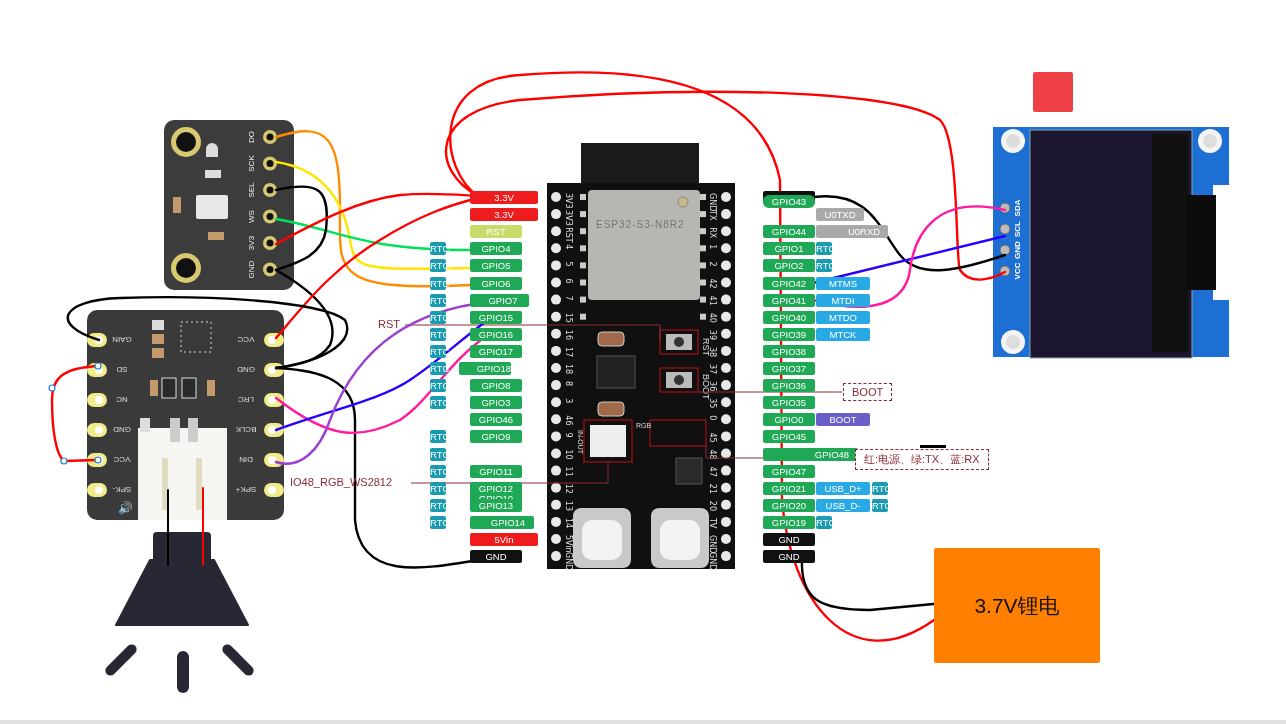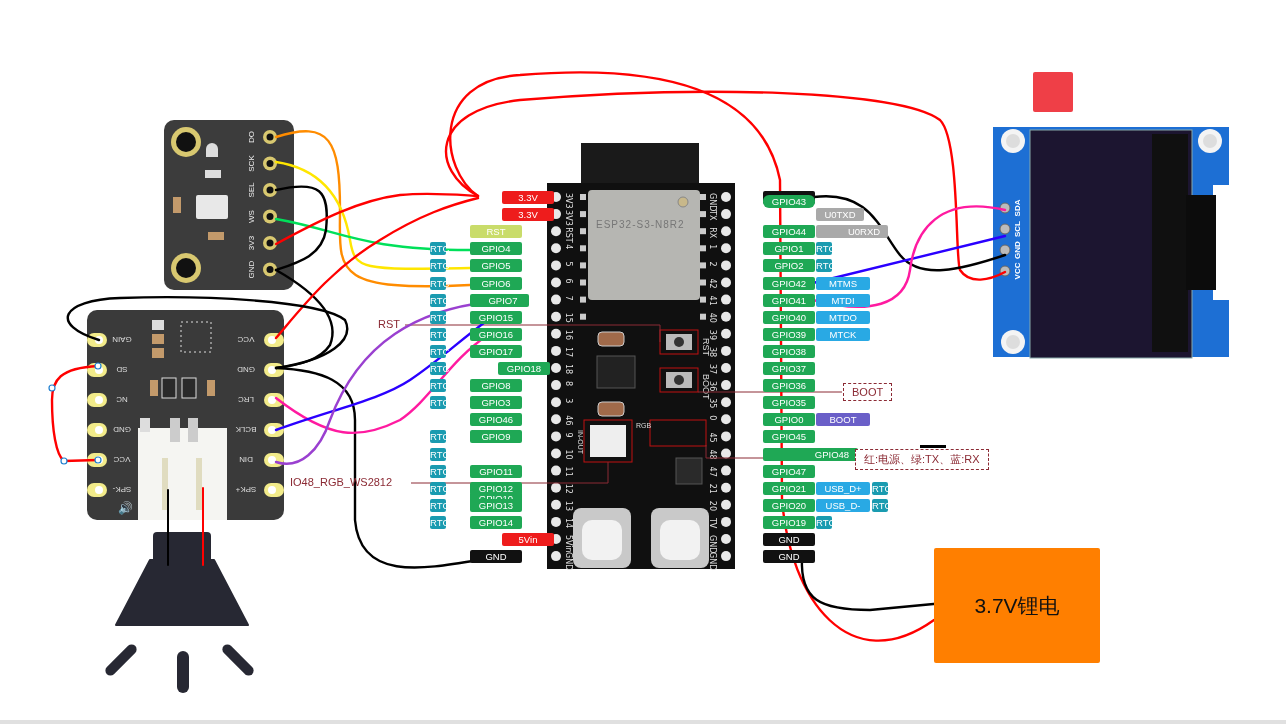--- a/index.html
+++ b/index.html
@@ -2,21 +2,21 @@
 <html><head>
 <meta charset="utf-8">
 <style>
   html, body { margin:0; padding:0; background:#ffffff; }
   body { width:1286px; height:724px; position:relative; overflow:hidden; font-family:"Liberation Sans", sans-serif; }
   .bottom-rule { position:absolute; left:0; top:720px; width:1286px; height:4px; background:#e0e0e0; }
   svg.canvas { position:absolute; left:0; top:0; width:1286px; height:724px; }
   .lbl { position:absolute; height:13px; line-height:13px; font-size:9.5px; color:#fff; text-align:center; border-radius:2px; white-space:nowrap; }
   .rtc { background:#1a9bb0; width:16px; }
   .gpio { background:#1fa855; width:52px; }
-  .pwr { background:#ee1c1c; width:52px;margin-left:32px; }
+  .pwr { background:#ee1c1c; width:68px; }
   .rstlbl { background:#c9dc6a; width:52px; }
   .gnd { background:#111; width:52px; }
   .gray { background:#a9a9a9; width:48px; }
   .blue { background:#29a9e4; width:54px; }
   .purple { background:#6a5fc8; width:54px; }
   .note { position:absolute; font-size:11px; color:#8b2a34; white-space:nowrap; }
   .box-note { position:absolute; border:1px dashed #8b2a34; font-size:11px; color:#8b2a34; padding:2px 8px; background:#fff; white-space:nowrap; }
   .battery { position:absolute; left:934px; top:548px; width:166px; height:115px; background:#ff7f00; border-radius:2px; display:flex; align-items:center; justify-content:center; font-size:21px; color:#111; }
   .pinlbl { font-family:"DejaVu Sans", sans-serif; font-size:8px; fill:#e0e0e0; }
 </style>
@@ -361,38 +361,38 @@
     <div class="lbl gpio" style="left: 470px; top: 276.5px;">GPIO6</div>
     <div class="lbl rtc" style="left: 430px; top: 293.6px;">RTC</div>
     <div class="lbl gpio" style="left: 470px; top: 293.6px; padding-left: 7px;">GPIO7</div>
     <div class="lbl rtc" style="left: 430px; top: 310.7px;">RTC</div>
     <div class="lbl gpio" style="left: 470px; top: 310.7px;">GPIO15</div>
     <div class="lbl rtc" style="left: 430px; top: 327.8px;">RTC</div>
     <div class="lbl gpio" style="left: 470px; top: 327.8px;">GPIO16</div>
     <div class="lbl rtc" style="left: 430px; top: 344.9px;">RTC</div>
     <div class="lbl gpio" style="left: 470px; top: 344.9px;">GPIO17</div>
     <div class="lbl rtc" style="left: 430px; top: 362px;">RTC</div>
-    <div class="lbl gpio" style="left: 498px; top: 362px;">GPIO18</div>
+    <div class="lbl gpio" style="left: 459px; top: 362px; text-align: right;">GPIO18</div>
     <div class="lbl rtc" style="left: 430px; top: 379.1px;">RTC</div>
     <div class="lbl gpio" style="left: 470px; top: 379.1px;">GPIO8</div>
     <div class="lbl rtc" style="left: 430px; top: 396.2px;">RTC</div>
     <div class="lbl gpio" style="left: 470px; top: 396.2px;">GPIO3</div>
     <div class="lbl gpio" style="left: 470px; top: 413.3px;">GPIO46</div>
     <div class="lbl rtc" style="left: 430px; top: 430.4px;">RTC</div>
     <div class="lbl gpio" style="left: 470px; top: 430.4px;">GPIO9</div>
     <div class="lbl rtc" style="left: 430px; top: 447.5px;">RTC</div>
     <div class="lbl gpio" style="left: 470px; top: 447.5px; margin-top: 44px;">GPIO10</div>
     <div class="lbl rtc" style="left: 430px; top: 464.6px;">RTC</div>
     <div class="lbl gpio" style="left: 470px; top: 464.6px;">GPIO11</div>
     <div class="lbl rtc" style="left: 430px; top: 481.7px;">RTC</div>
     <div class="lbl gpio" style="left: 470px; top: 481.7px;">GPIO12</div>
     <div class="lbl rtc" style="left: 430px; top: 498.8px;">RTC</div>
     <div class="lbl gpio" style="left: 470px; top: 498.8px;">GPIO13</div>
     <div class="lbl rtc" style="left: 430px; top: 515.9px;">RTC</div>
-    <div class="lbl gpio" style="left: 470px; top: 515.9px;">GPIO14</div>
+    <div class="lbl gpio" style="left: 470px; top: 515.9px; padding-left: 12px;">GPIO14</div>
     <div class="lbl pwr" style="left: 470px; top: 533px;">5Vin</div>
     <div class="lbl gnd" style="left: 470px; top: 550.1px;">GND</div>
   </div>
 
 <div id="right-header">
     <div class="lbl gnd" style="left: 763px; top: 191px;">GND</div>
     <div class="lbl gpio" style="left: 763px; top: 195px; border-radius: 6px;">GPIO43</div>
     <div class="lbl gray" style="left: 816px; top: 208.1px;">U0TXD</div>
     <div class="lbl gpio" style="left: 763px; top: 225.2px;">GPIO44</div>
     <div class="lbl gray" style="left: 816px; top: 225.2px; padding-left: 24px;">U0RXD</div>

